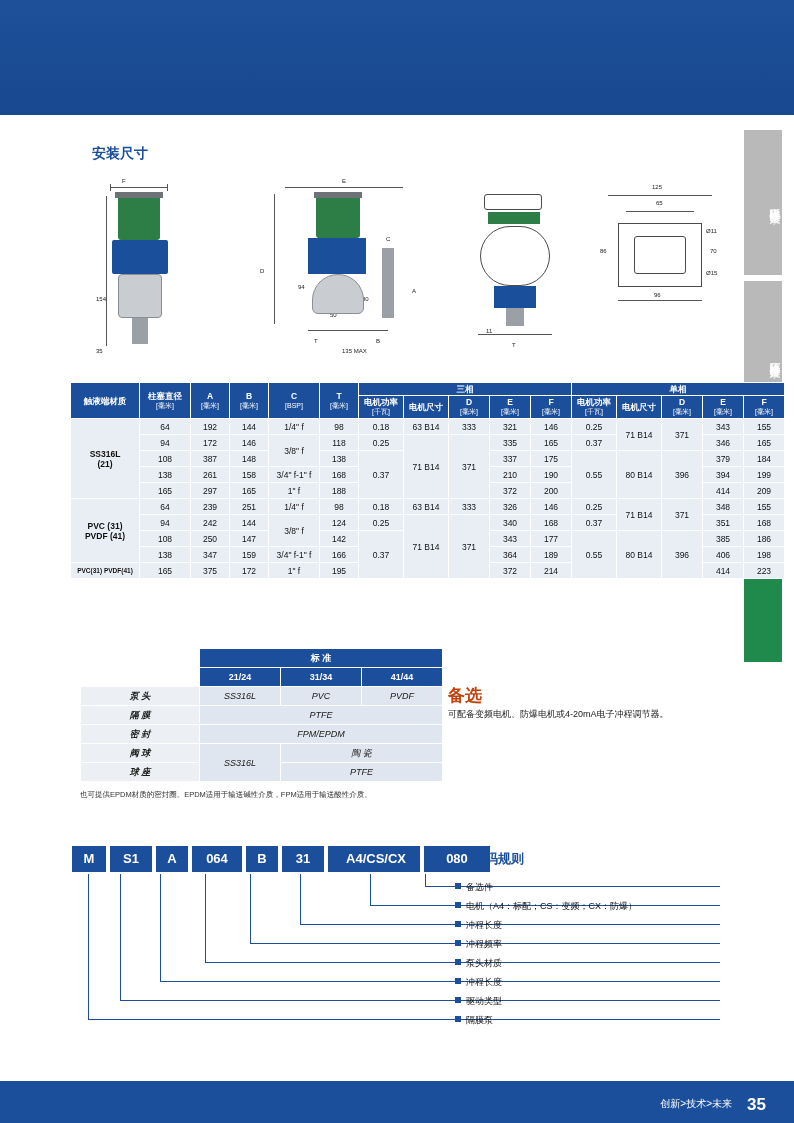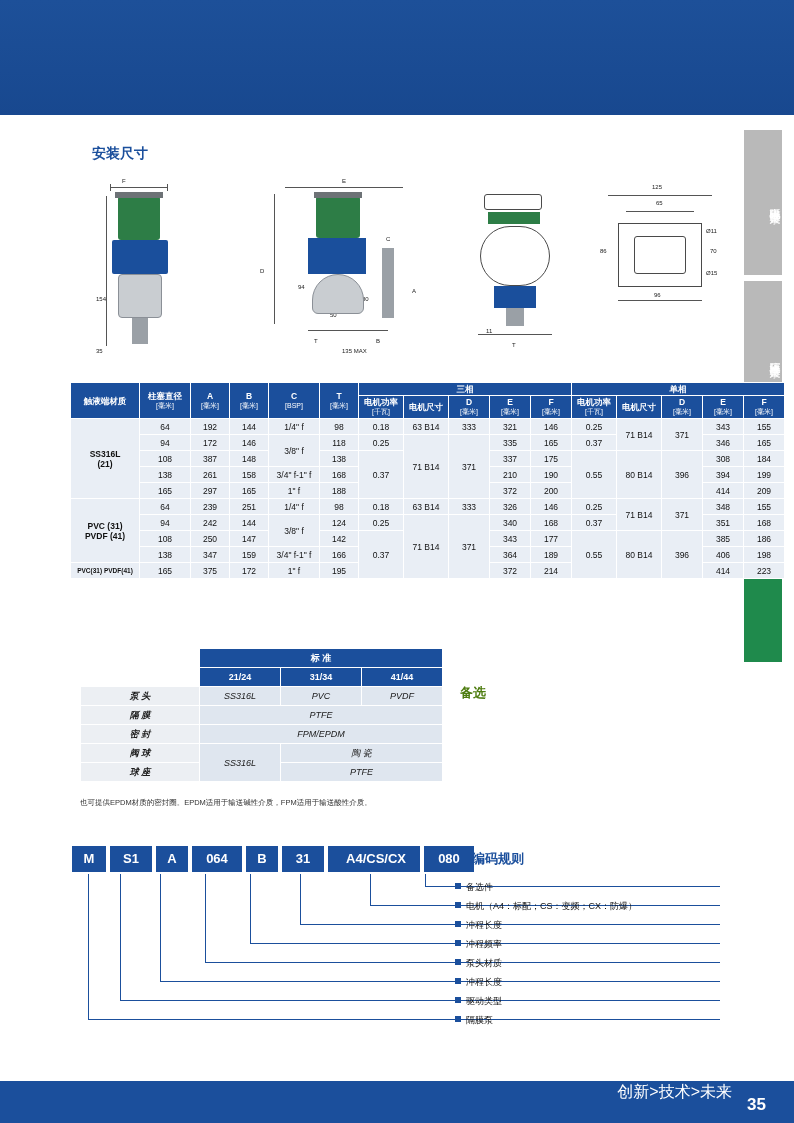--- a/index.html
+++ b/index.html
@@ -98,46 +98,46 @@
     position:absolute;left:80px;top:648px;font-size:9px;
   }
   .std-table th,.std-table td{
     border:1px solid #ffffff;padding:2px 4px;text-align:center;height:14px;
   }
   .std-table thead th{background:#1b4f9c;color:#fff;font-weight:bold;}
   .std-table thead th.sub{background:#1b4f9c;}
   .std-table td{background:#dfe6ef;font-style:italic;}
   .std-table td.rowlabel{background:#eceff3;font-weight:bold;width:110px;}
   .note{
-    position:absolute;left:80px;top:790px;font-size:7.5px;color:#333;margin-top:8px;
-  }
-
-  
-  .opt-title{position:absolute;left:460px;top:684px;color:#4d7c0f;font-size:13px;font-weight:bold;}
+    position:absolute;left:80px;top:790px;font-size:7.5px;color:#333;
+  }
+
+  
+  .opt-title{position:absolute;left:448px;top:684px;color:#c2410c;font-size:17px;font-weight:bold;}
   .opt-body{position:absolute;left:448px;top:706px;width:270px;font-size:9px;line-height:16px;color:#222;}
 
   
   .code-row{position:absolute;left:72px;top:846px;display:flex;gap:4px;}
   .code-box{
     background:#1b4f9c;color:#fff;font-weight:bold;font-size:13px;
     height:26px;line-height:26px;text-align:center;
     padding:0 6px;box-sizing:border-box;
   }
   .code-title{position:absolute;left:472px;top:850px;color:#1b4f9c;font-size:13px;font-weight:bold;}
   .legend{position:absolute;left:455px;top:878px;font-size:9px;line-height:19px;color:#111;}
   .legend div{white-space:nowrap;}
   .sq{display:inline-block;width:6px;height:6px;background:#1b4f9c;margin-right:5px;vertical-align:1px;}
   .leader{position:absolute;background:#1b4f9c;}
 
   
   .footer{
     position:absolute;left:0;bottom:0;width:794px;height:42px;background:#1b4f9c;
   }
   .footer-txt{
-    position:absolute;right:62px;bottom:20px;color:#ffffff;font-size:16px;text-align:right;
+    position:absolute;right:62px;bottom:12px;color:#ffffff;font-size:10px;text-align:right;
   }
   .footer-num{
     position:absolute;right:28px;bottom:8px;color:#ffffff;font-size:17px;font-weight:bold;
   }
 </style>
 </head>
 <body>
 
 <div class="page">
 
@@ -340,21 +340,21 @@
         <td>108</td>
         <td>387</td>
         <td>148</td>
         <td>138</td>
         <td rowspan="3">0.37</td>
         <td>337</td>
         <td>175</td>
         <td rowspan="3">0.55</td>
         <td rowspan="3">80 B14</td>
         <td rowspan="3">396</td>
-        <td>308</td>
+        <td>379</td>
         <td>184</td>
       </tr>
       <tr>
         <td>138</td>
         <td>261</td>
         <td>158</td>
         <td>3/4" f-1" f</td>
         <td>168</td>
         <td>210</td>
         <td>190</td>
@@ -485,30 +485,31 @@
       <tr>
         <td class="rowlabel">球 座</td>
         <td colspan="2">PTFE</td>
       </tr>
     </tbody>
   </table>
 
   <div class="note">也可提供EPDM材质的密封圈。EPDM适用于输送碱性介质，FPM适用于输送酸性介质。</div>
 
   <div class="opt-title">备选</div>
+  <div class="opt-body">可配备变频电机、防爆电机或4-20mA电子冲程调节器。</div>
 
   <div class="code-row">
     <div class="code-box" style="width:34px;">M</div>
     <div class="code-box" style="width:42px;">S1</div>
     <div class="code-box" style="width:32px;">A</div>
     <div class="code-box" style="width:50px;">064</div>
     <div class="code-box" style="width:32px;">B</div>
     <div class="code-box" style="width:42px;">31</div>
     <div class="code-box" style="width:92px;padding-left:10px;">A4/CS/CX</div>
-    <div class="code-box" style="width:50px;">080</div>
+    <div class="code-box" style="width:66px;">080</div>
   </div>
 
   <div class="code-title">编码规则</div>
 
   <div class="leader" style="left:425px;top:886px;width:295px;height:1px;"></div>
   <div class="leader" style="left:370px;top:905px;width:350px;height:1px;"></div>
   <div class="leader" style="left:300px;top:924px;width:420px;height:1px;"></div>
   <div class="leader" style="left:250px;top:943px;width:470px;height:1px;"></div>
   <div class="leader" style="left:205px;top:962px;width:515px;height:1px;"></div>
   <div class="leader" style="left:160px;top:981px;width:560px;height:1px;"></div>

